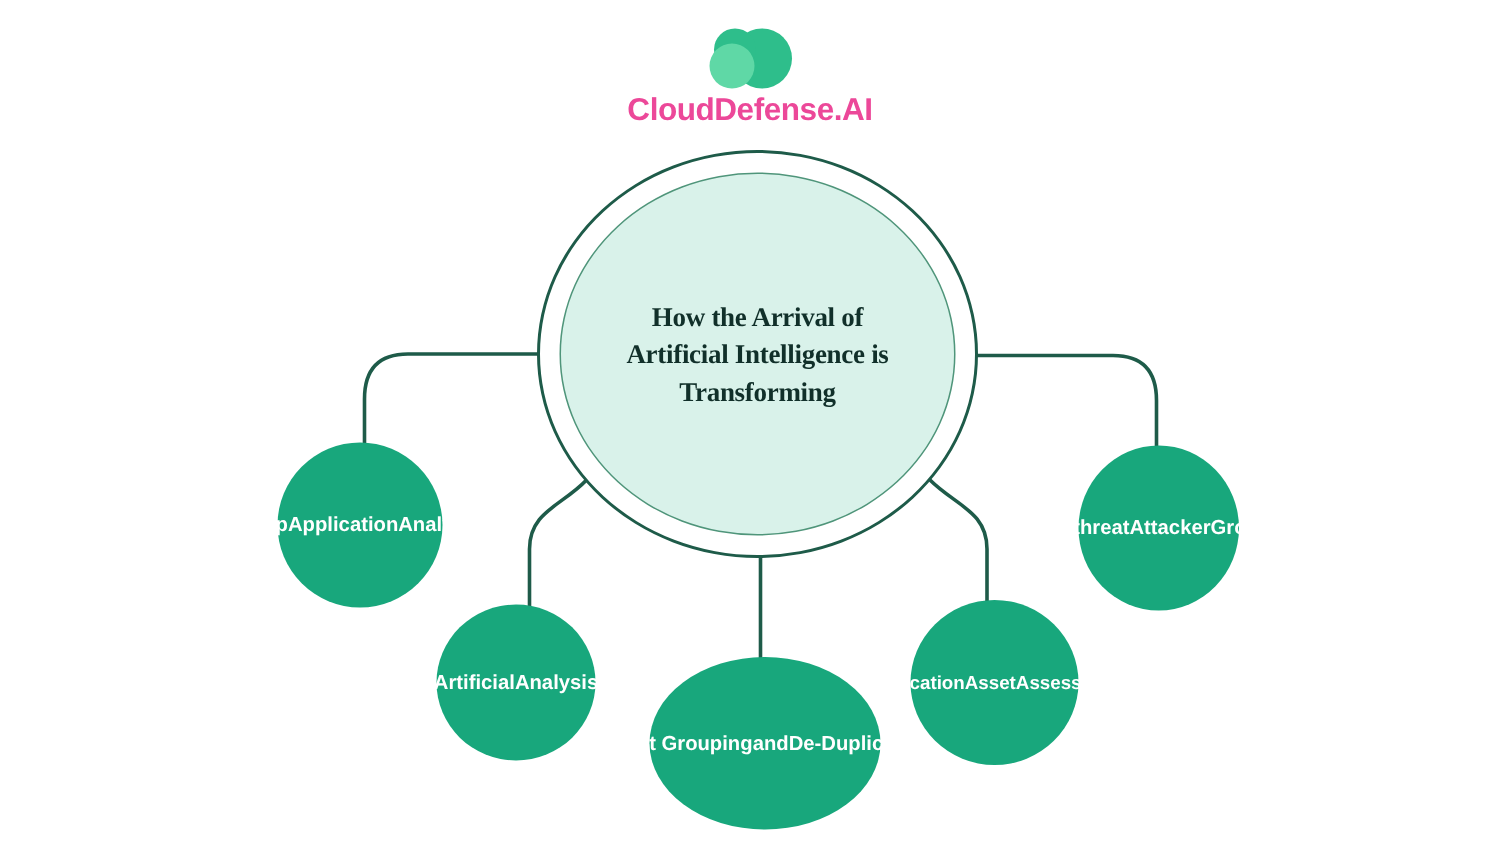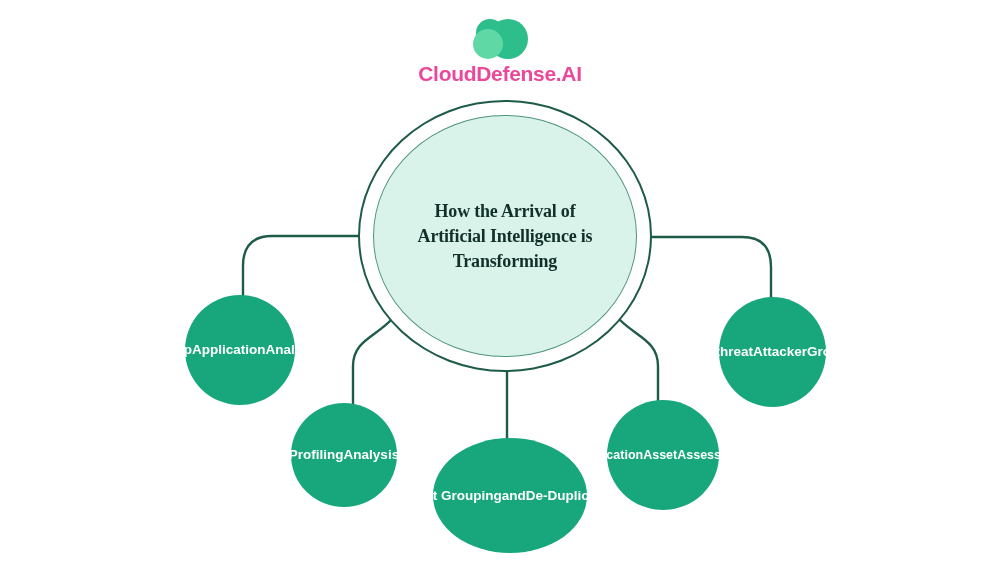--- a/index.html
+++ b/index.html
@@ -140,21 +140,21 @@
     </div>
   </div>
 
   <div class="node node-deep">
     <div class="node-line">Deep</div>
     <div class="node-line">Application</div>
     <div class="node-line">Analysis</div>
   </div>
 
   <div class="node node-predictive">
-    <div class="node-line">Profiling</div>
+    <div class="node-line">Artificial</div>
     <div class="node-line">Analysis</div>
   </div>
 
   <div class="node node-smart">
     <div class="node-line">Smart Grouping</div>
     <div class="node-line">and</div>
     <div class="node-line">De-Duplication</div>
   </div>
 
   <div class="node node-application">

